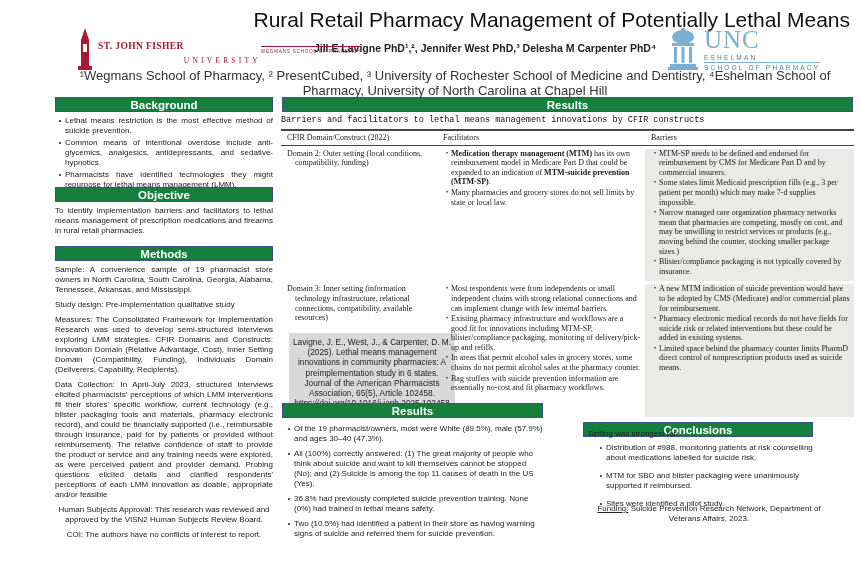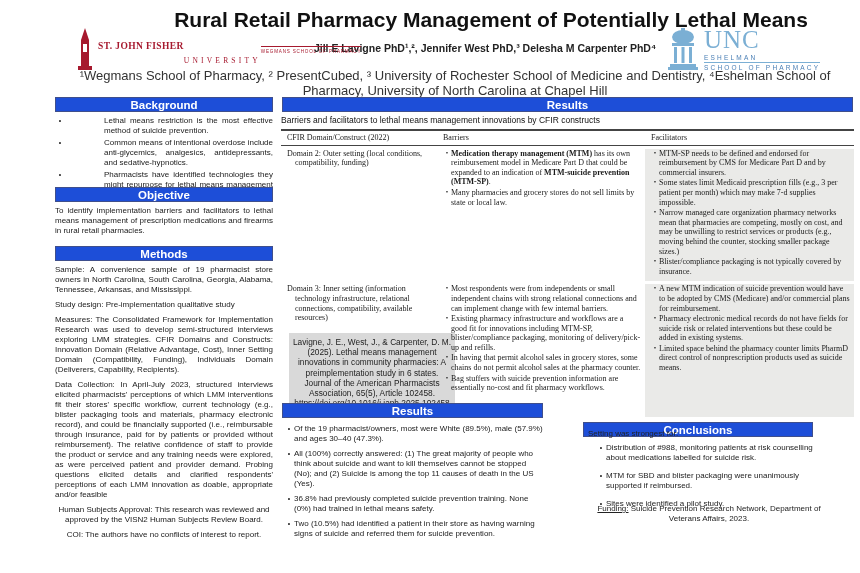--- a/index.html
+++ b/index.html
@@ -1,49 +1,49 @@
 <!DOCTYPE html>
 <html><head>
 <meta charset="utf-8">
 <style>
   html,body{margin:0;padding:0;background:#ffffff;}
   .poster{position:relative;width:860px;height:573px;background:#ffffff;overflow:hidden;
           font-family:"Liberation Sans",sans-serif;color:#222;}
   
-  .title{position:absolute;left:132px;right:10px;top:8px;text-align:center;
-         font-size:21px;font-weight:bold;color:#111;}
+  .title{position:absolute;left:132px;right:10px;top:8px;text-align:right;
+         font-size:21px;font-weight:normal;color:#111;}
   .authors{position:absolute;left:120px;right:10px;top:42px;text-align:center;
            font-size:10.5px;font-weight:bold;color:#222;}
   .affils{position:absolute;left:60px;right:10px;top:68px;text-align:center;
           font-size:13px;color:#333;}
   .sjf{position:absolute;left:76px;top:28px;display:flex;align-items:center;gap:4px;}
   .sjf-text{display:flex;flex-direction:row;color:#A6192E;}
   .sjf-l1{font-family:"Liberation Serif",serif;font-weight:bold;font-size:9.5px;letter-spacing:.4px;}
   .sjf-l2{font-family:"Liberation Serif",serif;font-size:7.5px;letter-spacing:3.2px;margin-top:15px;}
   .sjf-l3{font-size:4.6px;letter-spacing:.8px;margin-top:5px;border-top:1px solid #A6192E;padding-top:2px;}
   .unc{position:absolute;left:668px;top:27px;display:flex;align-items:flex-start;gap:6px;}
   .unc-text{display:flex;flex-direction:column;}
   .unc-mark{font-family:"Liberation Serif",serif;font-size:25px;line-height:25px;color:#7BAFD4;letter-spacing:1px;}
   .unc-l2{font-size:6.5px;letter-spacing:2.2px;color:#4a7fb5;margin-top:2px;}
   .unc-l3{font-size:6.5px;letter-spacing:2.2px;color:#4a7fb5;border-top:1px solid #7BAFD4;margin-top:1px;padding-top:1px;}
   
-  .sec-h{position:absolute;height:15px;background:#1d4ed8;border:1px solid #3f4f8c;
+  .sec-h{position:absolute;height:15px;background:#15803d;border:1px solid #3f4f8c;
          color:#fff;font-weight:bold;font-size:11.5px;text-align:center;line-height:14px;
          box-sizing:border-box;}
   
   .lcol-text{position:absolute;left:55px;width:218px;font-size:8px;line-height:10px;text-align:justify;color:#1a1a1a;}
-  .b-list .bullet-item{display:flex;margin-bottom:2px;gap:39px;}
+  .b-list .bullet-item{display:flex;margin-bottom:2px;}
   .marker{flex:0 0 10px;text-align:center;font-size:7px;line-height:10px;}
   .btext{flex:1;}
   .methods p{margin:0 0 5px 0;}
   .methods .ulab{}
   .methods .centered{text-align:center;}
   
   .tbl-caption{position:absolute;left:281px;top:115px;width:573px;
-               font-family:Liberation Sans, sans-serif;font-size:8.5px;color:#111;}
+               font-family:Liberation Mono, monospace;font-size:8.5px;color:#111;}
   .tbl{position:absolute;left:281px;top:129px;width:573px;
        font-family:"Liberation Serif",serif;font-size:8px;line-height:9.6px;color:#1a1a1a;}
   .tbl-head{display:grid;grid-template-columns:156px 208px 209px;
             border-top:2px solid #444;border-bottom:1px solid #444;
             padding:2px 0 2px 0;}
   .tbl-head span{padding-left:6px;}
   .tbl-row{display:grid;grid-template-columns:156px 208px 209px;padding-top:3px;}
   .cell{padding:0 4px 4px 6px;box-sizing:border-box;}
   .domain-cell{text-indent:-8px;padding-left:14px;}
   .cell .bullet-item{display:flex;margin-bottom:1px;}
@@ -135,22 +135,22 @@
       <p class="centered"><span class="ulab">Human Subjects Approval:</span><span> This research was reviewed and approved by the VISN2 Human Subjects Review Board.</span></p>
       <p class="centered"><span class="ulab">COI:</span><span> The authors have no conflicts of interest to report.</span></p>
     </div>
 
   <div class="sec-h" style="left:282px;top:97px;width:571px;">Results</div>
   <div class="tbl-caption">Barriers and facilitators to lethal means management innovations by CFIR constructs</div>
 
   <div class="tbl">
     <div class="tbl-head">
       <span>CFIR Domain/Construct (2022)</span>
+      <span>Facilitators</span>
       <span>Barriers</span>
-      <span>Facilitators</span>
     </div>
     <div id="table-body">
         <div class="tbl-row" style="min-height: 124px;">
           <div class="cell domain-cell"><span>Domain 2: Outer setting (local conditions, compatibility, funding)</span></div>
           <div class="cell">
             <div class="bullet-item">
               <span class="marker">•</span>
               <span class="btext"><span style="font-weight: bold;">Medication therapy management (MTM)</span><span> has its own reimbursement model in Medicare Part D that could be expanded to an indication of </span><span style="font-weight: bold;">MTM-suicide prevention (MTM-SP)</span><span>.</span></span>
             </div>
             <div class="bullet-item">
@@ -183,21 +183,21 @@
             <div class="bullet-item">
               <span class="marker">•</span>
               <span class="btext"><span>Most respondents were from independents or small independent chains with strong relational connections and can implement change with few internal barriers.</span></span>
             </div>
             <div class="bullet-item">
               <span class="marker">•</span>
               <span class="btext"><span>Existing pharmacy infrastructure and workflows are a good fit for innovations including MTM-SP, blister/compliance packaging, monitoring of delivery/pick-up and refills.</span></span>
             </div>
             <div class="bullet-item">
               <span class="marker">•</span>
-              <span class="btext"><span>In having that permit alcohol sales in grocery stores, some chains do not permit alcohol sales at the pharmacy counter.</span></span>
+              <span class="btext"><span>In areas that permit alcohol sales in grocery stores, some chains do not permit alcohol sales at the pharmacy counter.</span></span>
             </div>
             <div class="bullet-item">
               <span class="marker">•</span>
               <span class="btext"><span>Bag stuffers with suicide prevention information are essentially no-cost and fit pharmacy workflows.</span></span>
             </div>
           </div>
           <div class="cell shaded">
             <div class="bullet-item">
               <span class="marker">•</span>
               <span class="btext"><span>A new MTM indication of suicide prevention would have to be adopted by CMS (Medicare) and/or commercial plans for reimbursement.</span></span>

